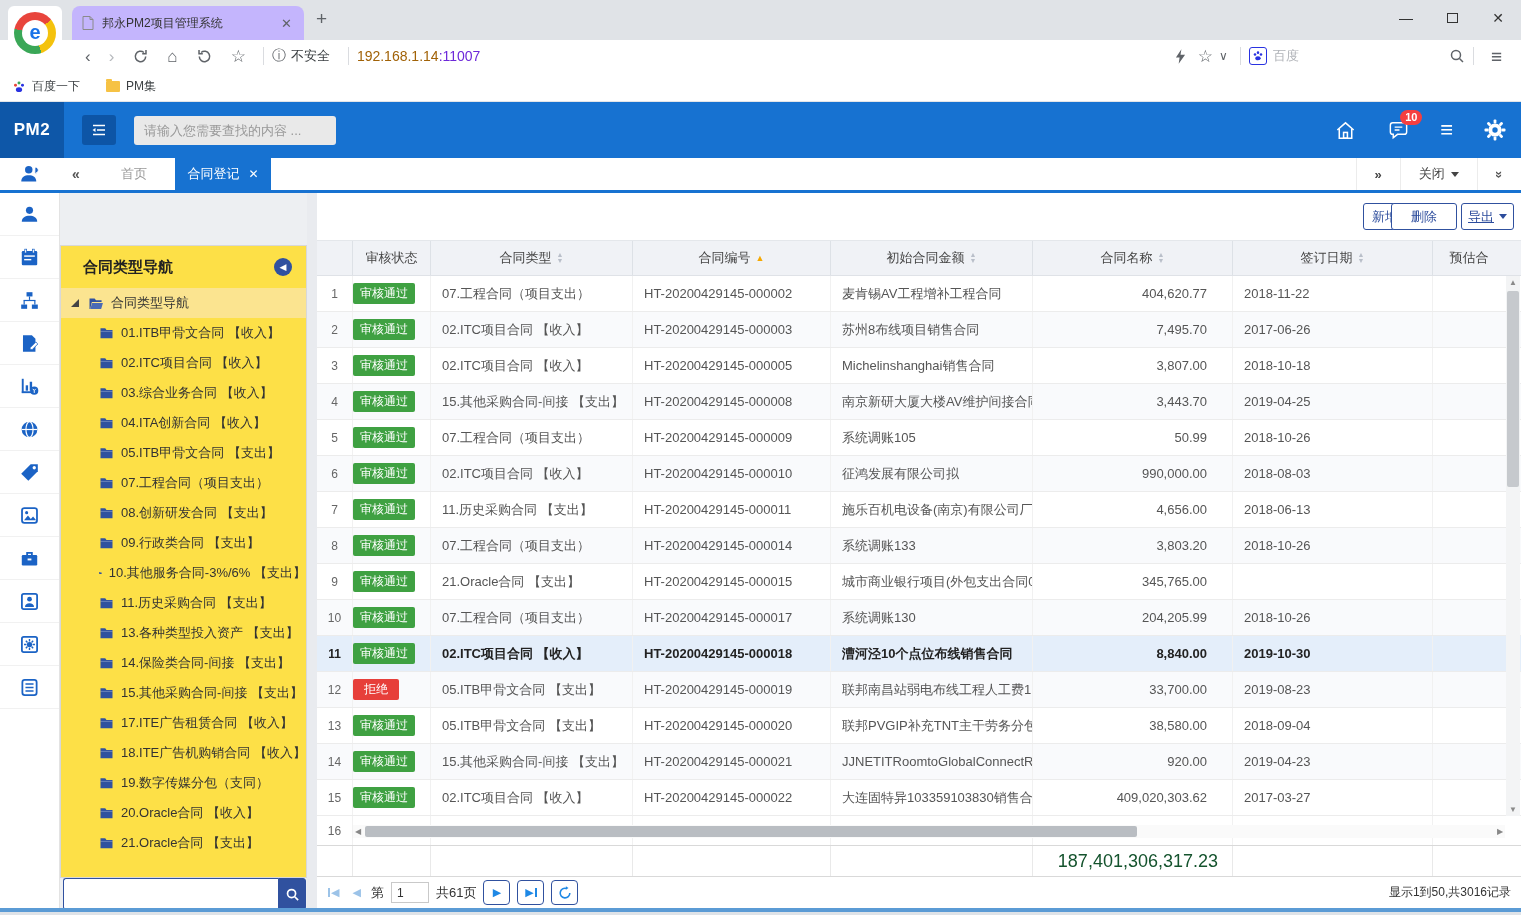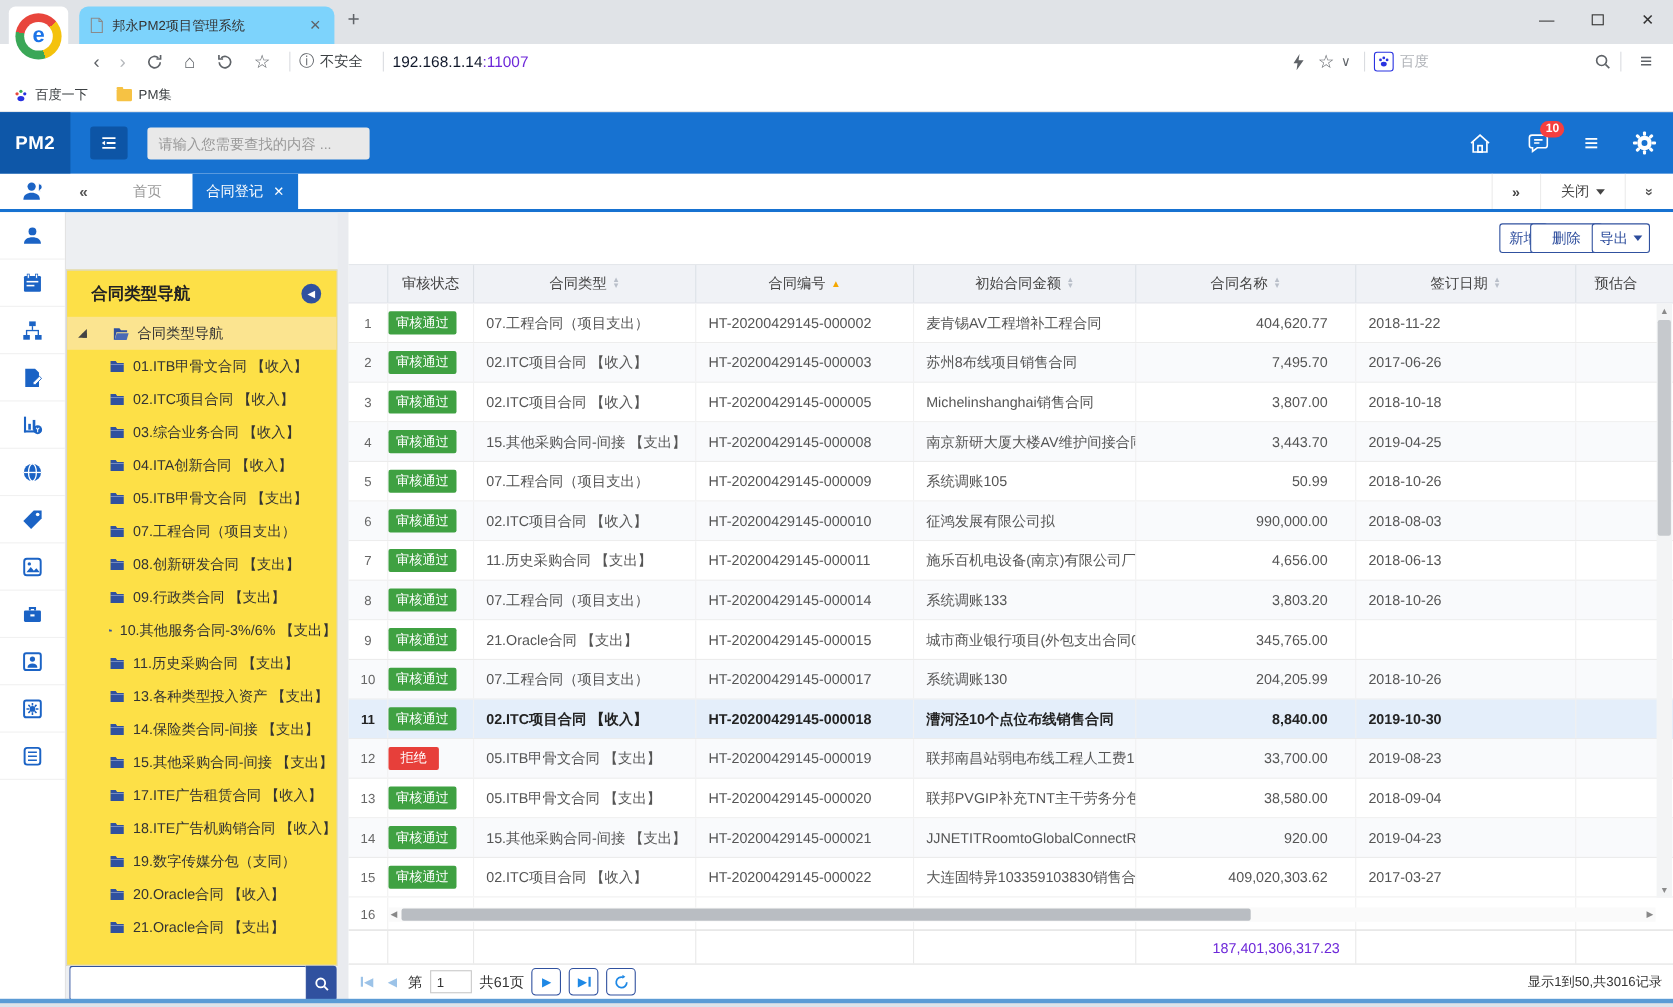--- a/index.html
+++ b/index.html
@@ -4,35 +4,35 @@
 <style>
   *{box-sizing:border-box;margin:0;padding:0;}
   html,body{width:1521px;height:915px;}
   body{position:relative;overflow:hidden;background:#fff;font-family:"Liberation Sans","DejaVu Sans",sans-serif;}
 
   
   .tabstrip{position:absolute;left:0;top:0;right:0;height:40px;background:#e0e3e7;}
   .browser-logo{position:absolute;left:8px;top:6px;width:54px;height:54px;background:#fff;border-radius:6px;z-index:20;display:flex;align-items:center;justify-content:center;}
   .logo-ring{width:42px;height:42px;border-radius:50%;background:conic-gradient(#e8453c 0 14%, #f4c20d 14% 45%, #3aa757 45% 78%, #e8453c 78% 100%);display:flex;align-items:center;justify-content:center;}
   .logo-core{width:26px;height:26px;border-radius:50%;background:#fff;color:#1a73e8;font-weight:bold;font-size:20px;line-height:24px;text-align:center;}
-  .btab{position:absolute;left:72px;top:6px;width:232px;height:34px;background:#7dd3fc;border-radius:8px 8px 0 0;display:flex;align-items:center;padding:0 10px;}
+  .btab{position:absolute;left:72px;top:6px;width:232px;height:34px;background:#c4b5fd;border-radius:8px 8px 0 0;display:flex;align-items:center;padding:0 10px;}
   .btab-title{font-size:12px;color:#333;margin-left:8px;flex:1;white-space:nowrap;overflow:hidden;}
   .btab-close{color:#5f6368;font-size:13px;padding:0 2px;}
   .newtab{position:absolute;left:316px;top:8px;font-size:19px;color:#5f6368;}
   .win-controls{position:absolute;right:0;top:0;height:36px;display:flex;align-items:center;}
   .win-btn{width:46px;text-align:center;color:#333;font-size:14px;}
   .win-max{display:inline-block;width:11px;height:10px;border:1.4px solid #333;}
 
   .addressbar{position:absolute;top:40px;left:0;right:0;height:32px;background:#fff;display:flex;align-items:center;padding-left:76px;}
   .nav-ic{color:#5f6368;font-size:17px;margin:0 9px;line-height:1;}
   .nav-ic.dim{color:#b6b9bd;}
   .vdiv{width:1px;height:18px;background:#dadce0;margin:0 8px;}
   .sec-ic{color:#5f6368;font-size:14px;margin-right:5px;}
   .sec-label{font-size:13px;color:#3c4043;margin-right:10px;}
-  .url-host{font-size:14px;color:#0f172a;}
+  .url-host{font-size:14px;color:#a16207;}
   .url-port{font-size:14px;color:#6d28d9;}
   .ab-right{margin-left:auto;display:flex;align-items:center;padding-right:10px;}
   .baidu-box{width:18px;height:18px;border:1px solid #2932e1;border-radius:3px;display:flex;align-items:center;justify-content:center;margin-right:6px;}
   .baidu-ph{font-size:13px;color:#b0b3b8;margin-right:150px;}
 
   .bookmarksbar{position:absolute;top:72px;left:0;right:0;height:30px;background:#fff;border-bottom:1px solid #e3e5e8;display:flex;align-items:center;padding-left:12px;font-size:12px;color:#3c4043;}
   .bm{display:flex;align-items:center;gap:6px;margin-right:26px;}
   .bm-folder{width:14px;height:11px;background:#f6c244;border-radius:1px;position:relative;}
   .bm-folder:before{content:"";position:absolute;top:-2px;left:0;width:6px;height:2px;background:#f6c244;border-radius:1px 1px 0 0;}
 
@@ -67,21 +67,21 @@
 
   .treecol{position:absolute;left:60px;width:247px;top:0;bottom:7px;}
   .tsearch{position:absolute;left:3px;right:1px;height:32px;display:flex;}
   .tsearch input{flex:1;border:1px solid #30519f;border-right:none;border-radius:3px 0 0 3px;padding:0 8px;font-size:13px;color:#333;outline:none;min-width:0;background:#fff;}
   .tsearch input::placeholder{color:#a5a5a5;}
   .tsearch .sbtn{width:28px;background:#30519f;border:1px solid #30519f;border-radius:0 3px 3px 0;display:flex;align-items:center;justify-content:center;}
   .tpanel{position:absolute;left:0;right:0;top:52px;height:633px;background:#fde047;border:1px solid #d8d8d8;overflow:hidden;}
   .tpanel-title{height:42px;display:flex;align-items:center;padding:0 14px 0 22px;font-size:15px;font-weight:bold;color:#222;}
   .collapse-circle{margin-left:auto;width:18px;height:18px;border-radius:50%;background:#30519f;color:#fff;display:flex;align-items:center;justify-content:center;font-size:9px;}
   .tree-root{height:30px;background:#fbe490;display:flex;align-items:center;padding-left:10px;gap:7px;font-size:13px;color:#333;}
-  .exp{width:0;height:0;border:4px solid transparent;border-right:4px solid #444;border-bottom:4px solid #444;margin-right:16px;}
+  .exp{width:0;height:0;border:4px solid transparent;border-right:4px solid #444;border-bottom:4px solid #444;margin-right:2px;text-decoration:underline;}
   .tree-item{height:30px;display:flex;align-items:center;padding-left:38px;gap:7px;font-size:13px;color:#333;white-space:nowrap;overflow:hidden;}
 
   .gap{position:absolute;left:307px;width:10px;top:0;bottom:7px;background:#e9ebef;}
 
   .grid{position:absolute;left:317px;right:0;top:0;bottom:7px;background:#fff;--cols:36px 78px 202px 198px 202px 200px 200px minmax(88px,1fr);}
   .gtoolbar{position:absolute;top:0;left:0;right:0;height:47px;background:#fff;}
   .gbtn{position:absolute;top:10px;height:27px;background:#fff;border:1px solid #30519f;border-radius:3px;color:#2c4c9c;font-size:13px;display:flex;align-items:center;justify-content:center;gap:5px;}
   .gbtn.add{right:114px;width:44px;}
   .gbtn.del{right:64px;width:66px;}
   .gbtn.exp{right:5px;width:53px;}
@@ -107,21 +107,21 @@
   .badge.ok{background:#3fa142;}
   .badge.no{background:#e73f3a;padding:2px 11px;}
   .grow.partial{height:29px;border-bottom:none;}
 
   .hscroll{position:absolute;top:632px;left:36px;right:16px;height:13px;background:#fafafa;display:flex;align-items:center;z-index:5;}
   .hs-arrow{width:10px;font-size:8px;color:#888;text-align:center;flex:0 0 auto;}
   .hs-thumb{height:11px;background:#b9bdc2;border-radius:2px;width:67%;margin-left:2px;}
   .hs-right{margin-left:auto;}
 
   .gsummary{position:absolute;top:652px;left:0;right:0;height:32px;display:grid;grid-template-columns:var(--cols);border-top:1px solid #d9d9d9;border-bottom:1px solid #d9d9d9;background:#fff;}
-  .sc{display:flex;align-items:center;border-right:1px solid #e9e9e9;font-size:13px;color:#6d28d9;overflow:hidden;}
+  .sc{display:flex;align-items:center;border-right:1px solid #e9e9e9;font-size:18px;color:#14532d;overflow:hidden;}
   .sc.right{justify-content:flex-end;padding-right:14px;}
   .sc.last{border-right:none;}
 
   .gpage{position:absolute;top:684px;left:0;right:0;height:31px;display:flex;align-items:center;padding-left:8px;gap:7px;background:#fff;}
   .pg-ico{color:#9cc3e8;font-size:11px;display:flex;align-items:center;gap:1px;padding:0 3px;}
   .pg-ico .bar{width:2px;height:9px;background:#9cc3e8;}
   .pg-label{font-size:13px;color:#333;}
   .pg-input{width:38px;height:21px;border:1px solid #c9c9c9;font-size:12px;padding:0 5px;color:#333;outline:none;}
   .pg-btn{width:27px;height:25px;border:1px solid #30519f;border-radius:4px;background:#fff;color:#1e88e5;display:flex;align-items:center;justify-content:center;font-size:11px;gap:1px;}
   .pg-btn .bar{width:2px;height:9px;background:#1e88e5;}

